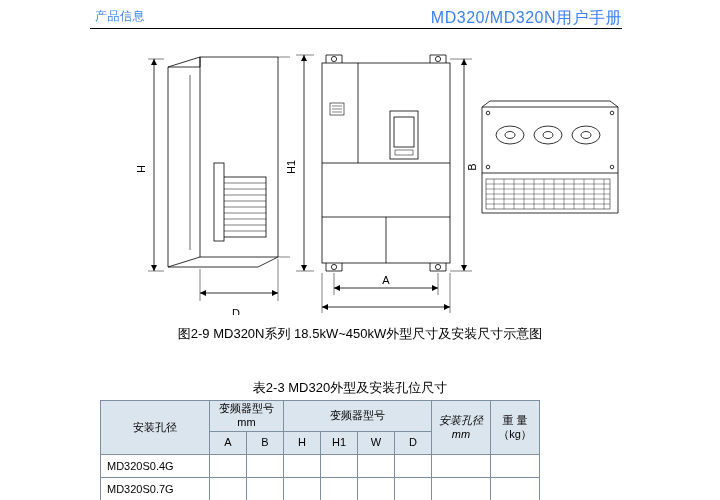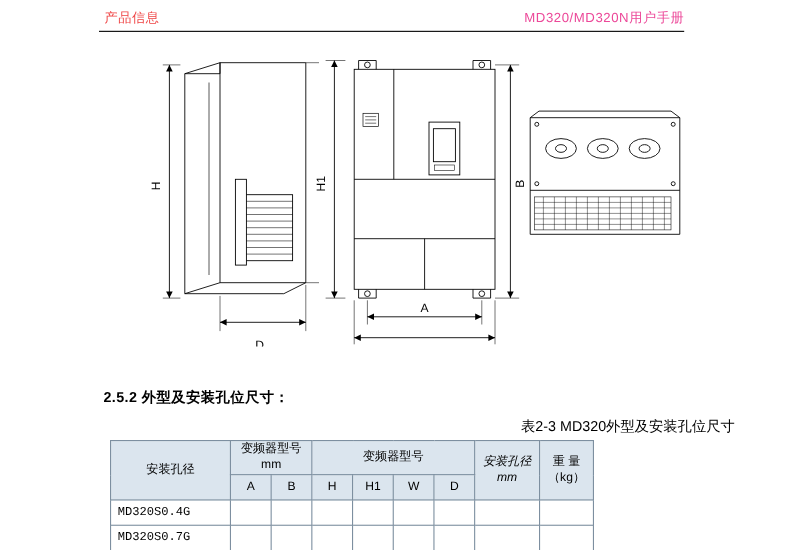--- a/index.html
+++ b/index.html
@@ -27,29 +27,29 @@
     left: 0;
     top: 8px;
     width: 720px;
     height: 26px;
   }
   .header-left {
     position: absolute;
     left: 95px;
     top: 0;
     font-size: 12px;
-    color: #ef4444;
+    color: #3b82f6;
     letter-spacing: 0.5px;
   }
   .header-right {
     position: absolute;
     right: 98px;
     top: 0;
-    font-size: 12px;
-    color: #ec4899;
+    font-size: 16px;
+    color: #3b82f6;
     letter-spacing: 0.5px;
   }
   .header-rule {
     position: absolute;
     left: 90px;
     top: 20px;
     width: 532px;
     height: 1px;
     background: #000;
   }
@@ -77,24 +77,24 @@
     left: 94px;
     top: 352px;
     font-size: 13px;
     font-weight: bold;
     letter-spacing: 0.4px;
   }
 
   
   .table-caption {
     position: absolute;
-    left: 0;
+    left: 16px;
     top: 379px;
     width: 668px;
-    text-align: right;
+    text-align: center;
     font-size: 13px;
   }
 
   
   .spec-table {
     position: absolute;
     left: 100px;
     top: 400px;
     border-collapse: collapse;
     font-size: 11px;
@@ -107,21 +107,20 @@
     padding: 0;
   }
   .spec-table thead th {
     background: #dbe5ee;
     font-weight: normal;
     line-height: 1.25;
   }
   .spec-table tbody td {
     height: 22px;
     background: #ffffff;
-    font-family: Liberation Mono, monospace;
   }
   .spec-table tbody td.model {
     text-align: left;
     padding-left: 6px;
     font-size: 11px;
   }
   .col-model { width: 108px; }
   .col-sub { width: 36px; }
   .col-weight { width: 48px; }
   .col-holedia { width: 58px; font-style: italic; }
@@ -280,25 +279,22 @@
         <text x="55" y="124" transform="rotate(-90 55 124)" text-anchor="middle">H</text>
         <text x="146" y="272" text-anchor="middle">D</text>
         <text x="205" y="122" transform="rotate(-90 205 122)" text-anchor="middle">H1</text>
         <text x="296" y="239" text-anchor="middle">A</text>
         <text x="296" y="285" text-anchor="middle">W</text>
         <text x="386" y="122" transform="rotate(-90 386 122)" text-anchor="middle">B</text>
       </g>
     </svg>
   </div>
 
-
-  <div class="section-heading">
-    <span>2.5.2</span>
-    <span>外型及安装孔位尺寸：</span>
-  </div>
+  <div class="figure-caption">图2-9 MD320N系列 18.5kW~450kW外型尺寸及安装尺寸示意图</div>
+
 
   <div class="table-caption">表2-3 MD320外型及安装孔位尺寸</div>
 
   <table class="spec-table">
     <thead>
       <tr>
         <th class="col-model th-tall" rowspan="2">安装孔径</th>
         <th class="th-group" colspan="2">
           <div>变频器型号</div>
           <div>mm</div>

